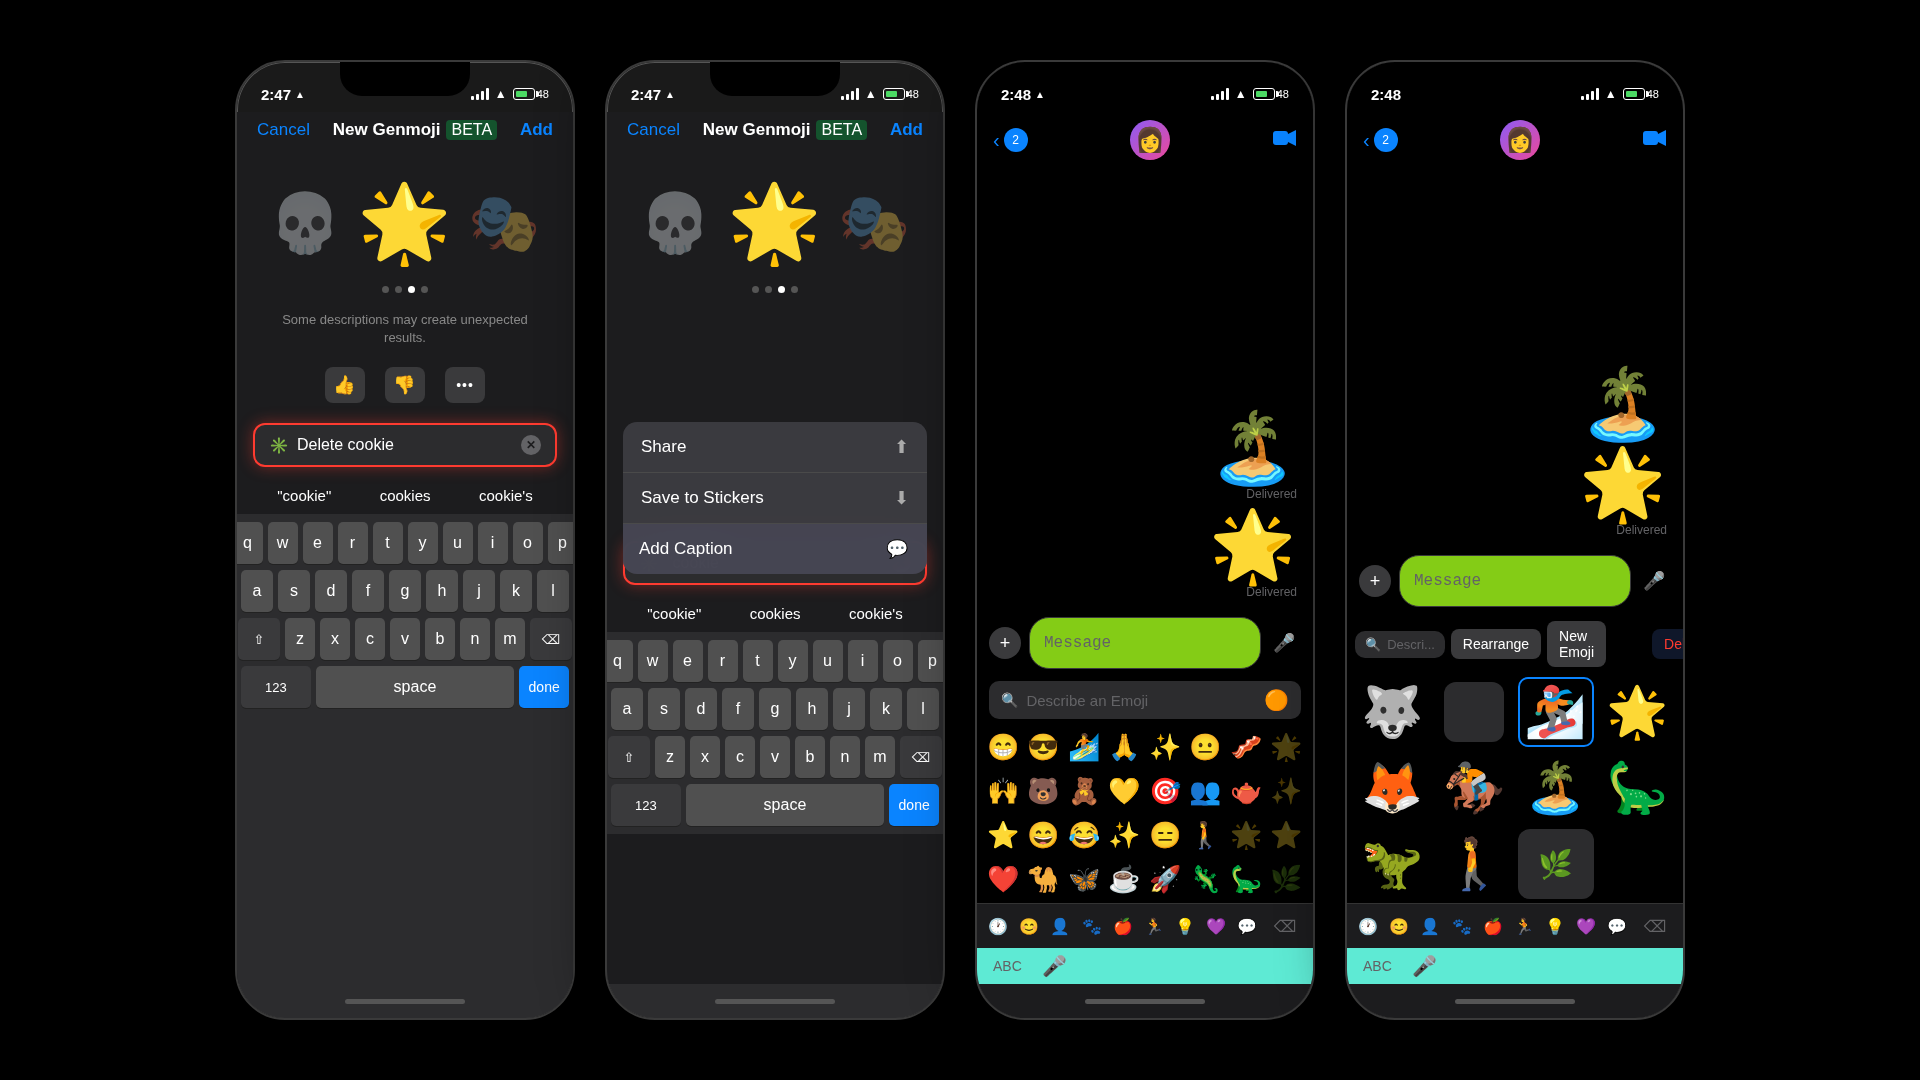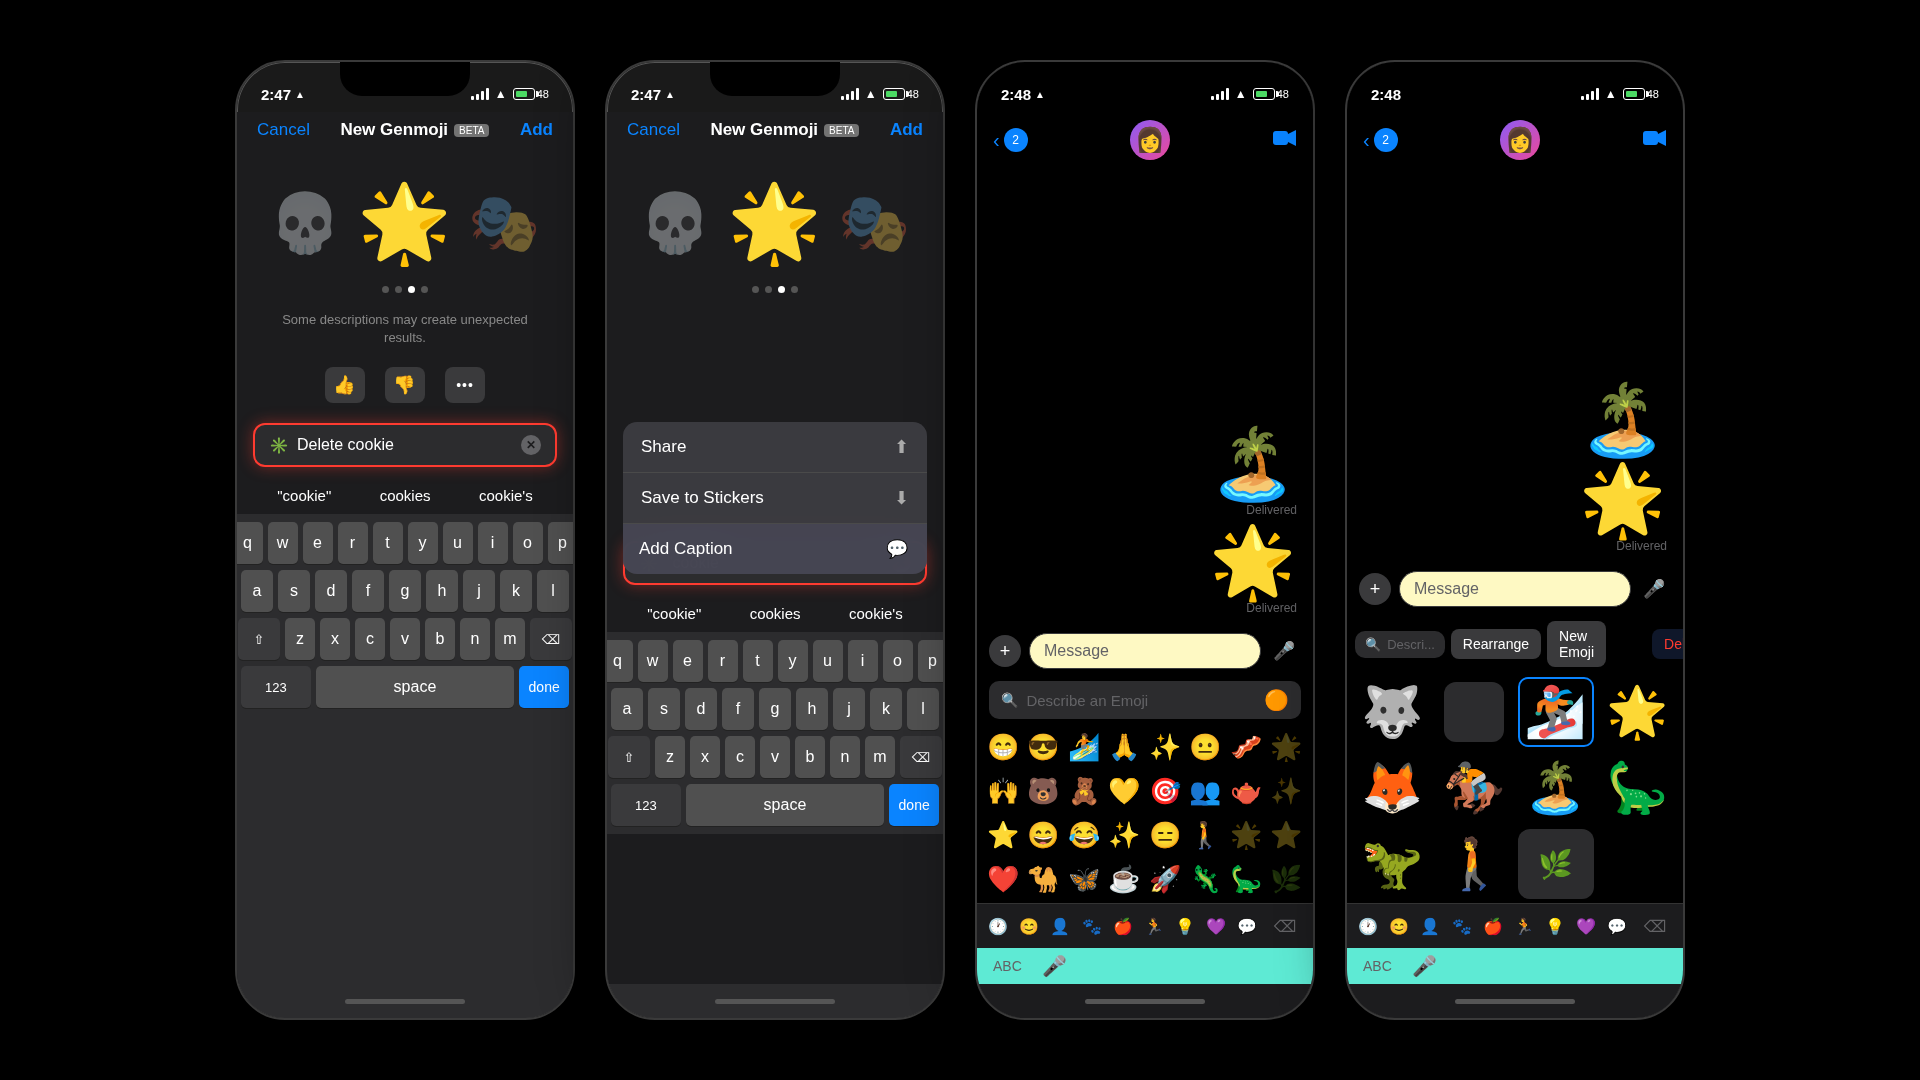--- a/index.html
+++ b/index.html
@@ -145,23 +145,23 @@
     .nav-title {
       font-size: 17px;
       font-weight: 600;
       color: #fff;
       display: flex;
       align-items: center;
       gap: 6px;
     }
 
     .beta-badge {
-      font-size: 10px;
-      color: #fff;
-      background: #737373;
+      font-size: 16px;
+      color: #fff;
+      background: #14532d;
       padding: 1px 5px;
       border-radius: 4px;
       font-weight: 500;
     }
 
     .nav-add {
       color: #0A84FF;
       font-size: 17px;
       font-weight: 600;
       cursor: pointer;
@@ -493,26 +493,27 @@
       align-items: center;
       justify-content: center;
       color: #fff;
       font-size: 18px;
       cursor: pointer;
       flex-shrink: 0;
     }
 
     .message-field {
       flex: 1;
-      background: #fef9c3;
+      background: #84cc16;
       border-radius: 20px;
-      padding: 8px 14px;
+      padding: 16px 14px;
       color: #636366;
       font-size: 16px;
       border: 1px solid #3a3a3c;
+      font-family: Liberation Mono, monospace;
     }
 
     .mic-btn {
       width: 32px;
       height: 32px;
       display: flex;
       align-items: center;
       justify-content: center;
       color: #636366;
       font-size: 18px;

